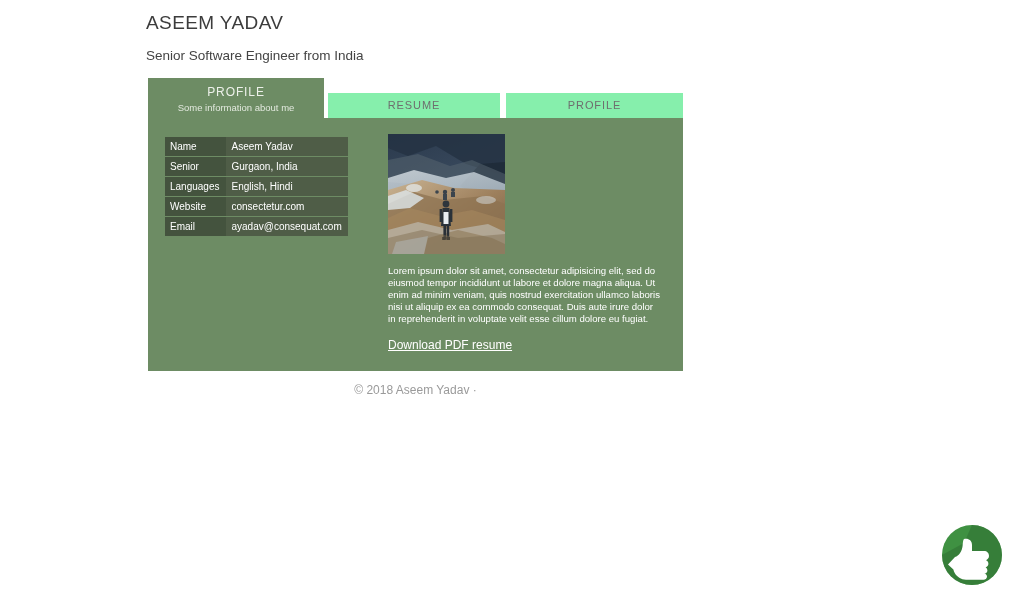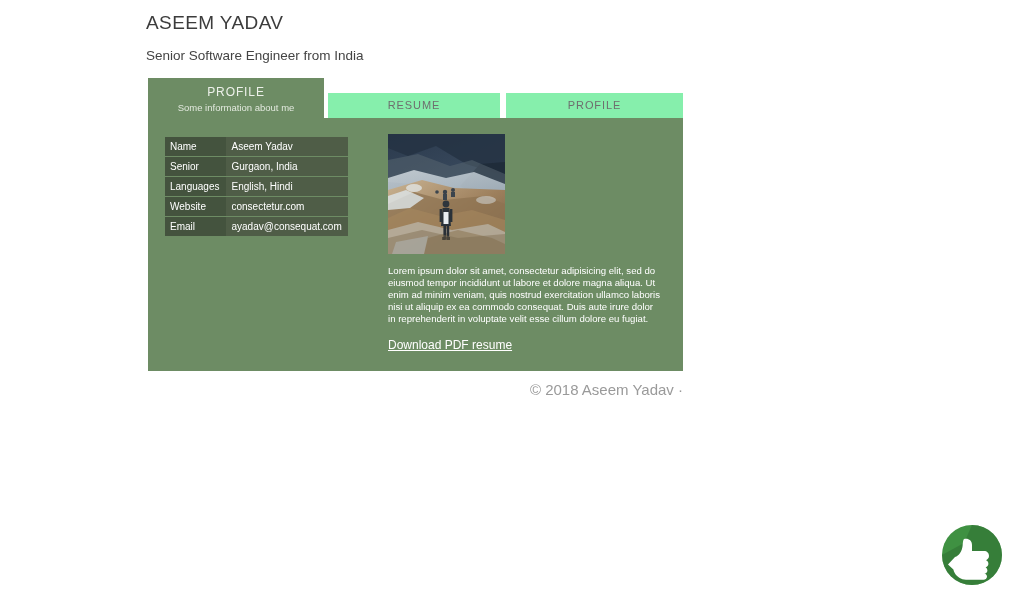--- a/index.html
+++ b/index.html
@@ -165,22 +165,22 @@
     text-decoration: underline;
     cursor: pointer;
   }
 
   
   #site-footer {
     position: absolute;
     left: 148px;
     top: 383px;
     width: 535px;
-    text-align: right;
-    font-size: 15px;
+    text-align: center;
+    font-size: 12px;
     color: #9a9a9a;
     line-height: 14px;
   }
 
   
   #corner-logo {
     position: absolute;
     right: 14px;
     bottom: 16px;
     width: 76px;

